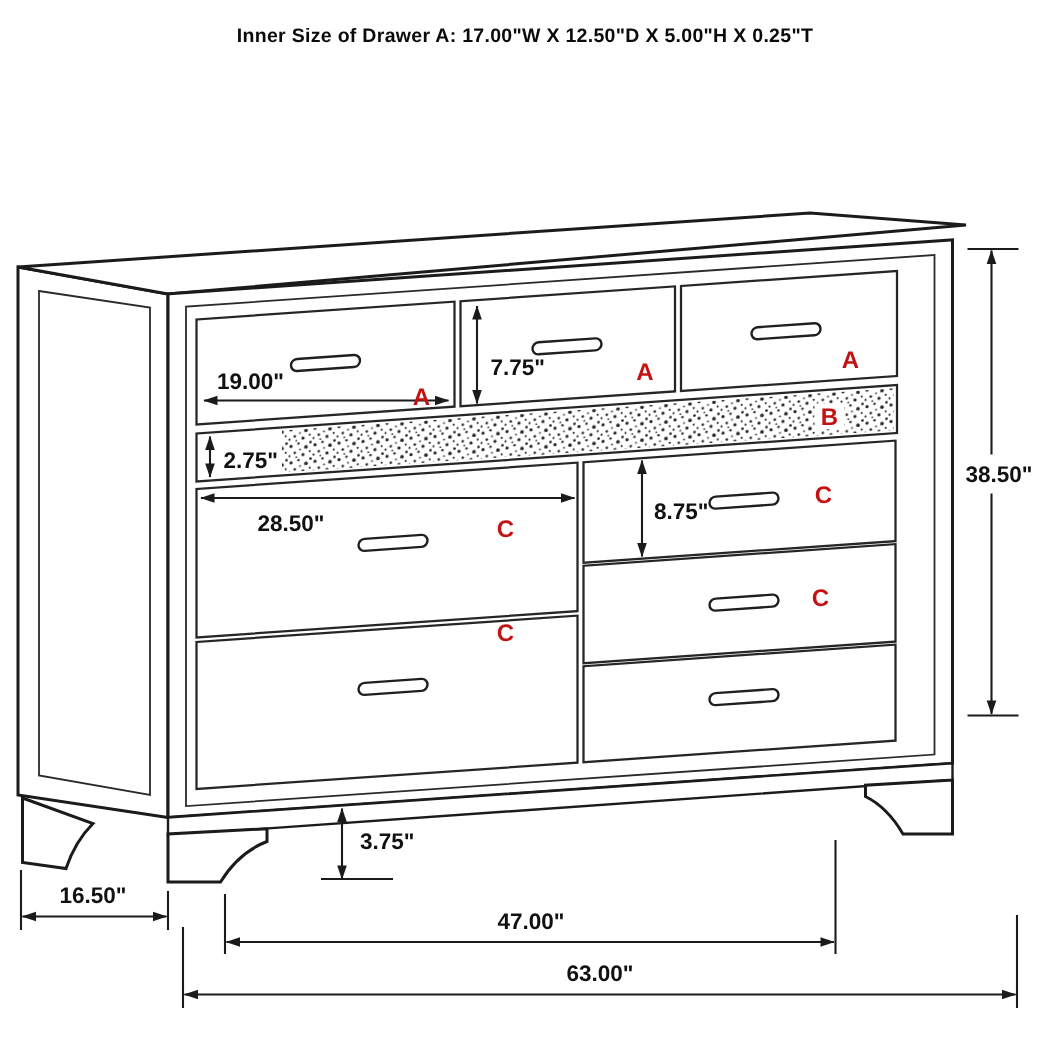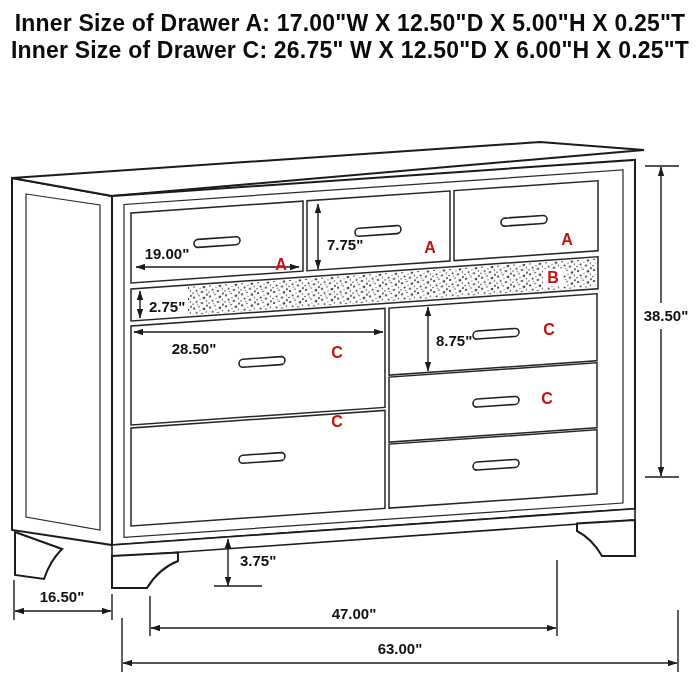--- a/index.html
+++ b/index.html
@@ -1,35 +1,34 @@
 <!DOCTYPE html>
 <html><head>
 <meta charset="utf-8">
 <style>
   html,body{margin:0;padding:0;}
   body{width:700px;height:700px;position:relative;background:#ffffff;overflow:hidden;
        font-family:"Liberation Sans",sans-serif;}
   .header{position:absolute;top:10px;left:0;width:700px;text-align:center;z-index:2;}
-  .spec-line{font-size:23px;line-height:27px;font-weight:700;color:#0b0b0b;letter-spacing:.2px;}
+  .spec-line{font-size:13px;line-height:27px;font-weight:700;color:#0b0b0b;letter-spacing:.2px;}
   svg{position:absolute;top:0;left:0;}
   .outline{fill:#ffffff;stroke:#1b1b1b;stroke-width:2;}
   .thin{fill:none;stroke:#2a2a2a;stroke-width:1.2;}
   .drawer{fill:#ffffff;stroke:#262626;stroke-width:1.5;}
   .handle{fill:#ffffff;stroke:#1f1f1f;stroke-width:1.6;}
   .dim{stroke:#1b1b1b;stroke-width:1.4;fill:none;}
   .dim-label{font:700 15px "Liberation Sans",sans-serif;fill:#111111;}
   .letter{font:700 16px "Liberation Sans",sans-serif;}
   .mask{fill:#ffffff;stroke:none;}
 </style>
 </head>
 <body>
 
 <div class="header">
   <div class="spec-line">Inner Size of Drawer A: 17.00"W X 12.50"D X 5.00"H X 0.25"T</div>
-  <div class="spec-line">Inner Size of Drawer C: 26.75" W X 12.50"D X 6.00"H X 0.25"T</div>
 </div>
 
 <svg width="700" height="700" viewBox="0 0 700 700">
   <defs>
     <marker id="mE" markerWidth="11" markerHeight="8" refX="9.5" refY="3.5" orient="auto" markerUnits="userSpaceOnUse">
       <path d="M0.5,0.3 L10,3.5 L0.5,6.7 Z" fill="#1b1b1b"></path>
     </marker>
     <marker id="mS" markerWidth="11" markerHeight="8" refX="1.5" refY="3.5" orient="auto" markerUnits="userSpaceOnUse">
       <path d="M10.5,0.3 L1,3.5 L10.5,6.7 Z" fill="#1b1b1b"></path>
     </marker>

